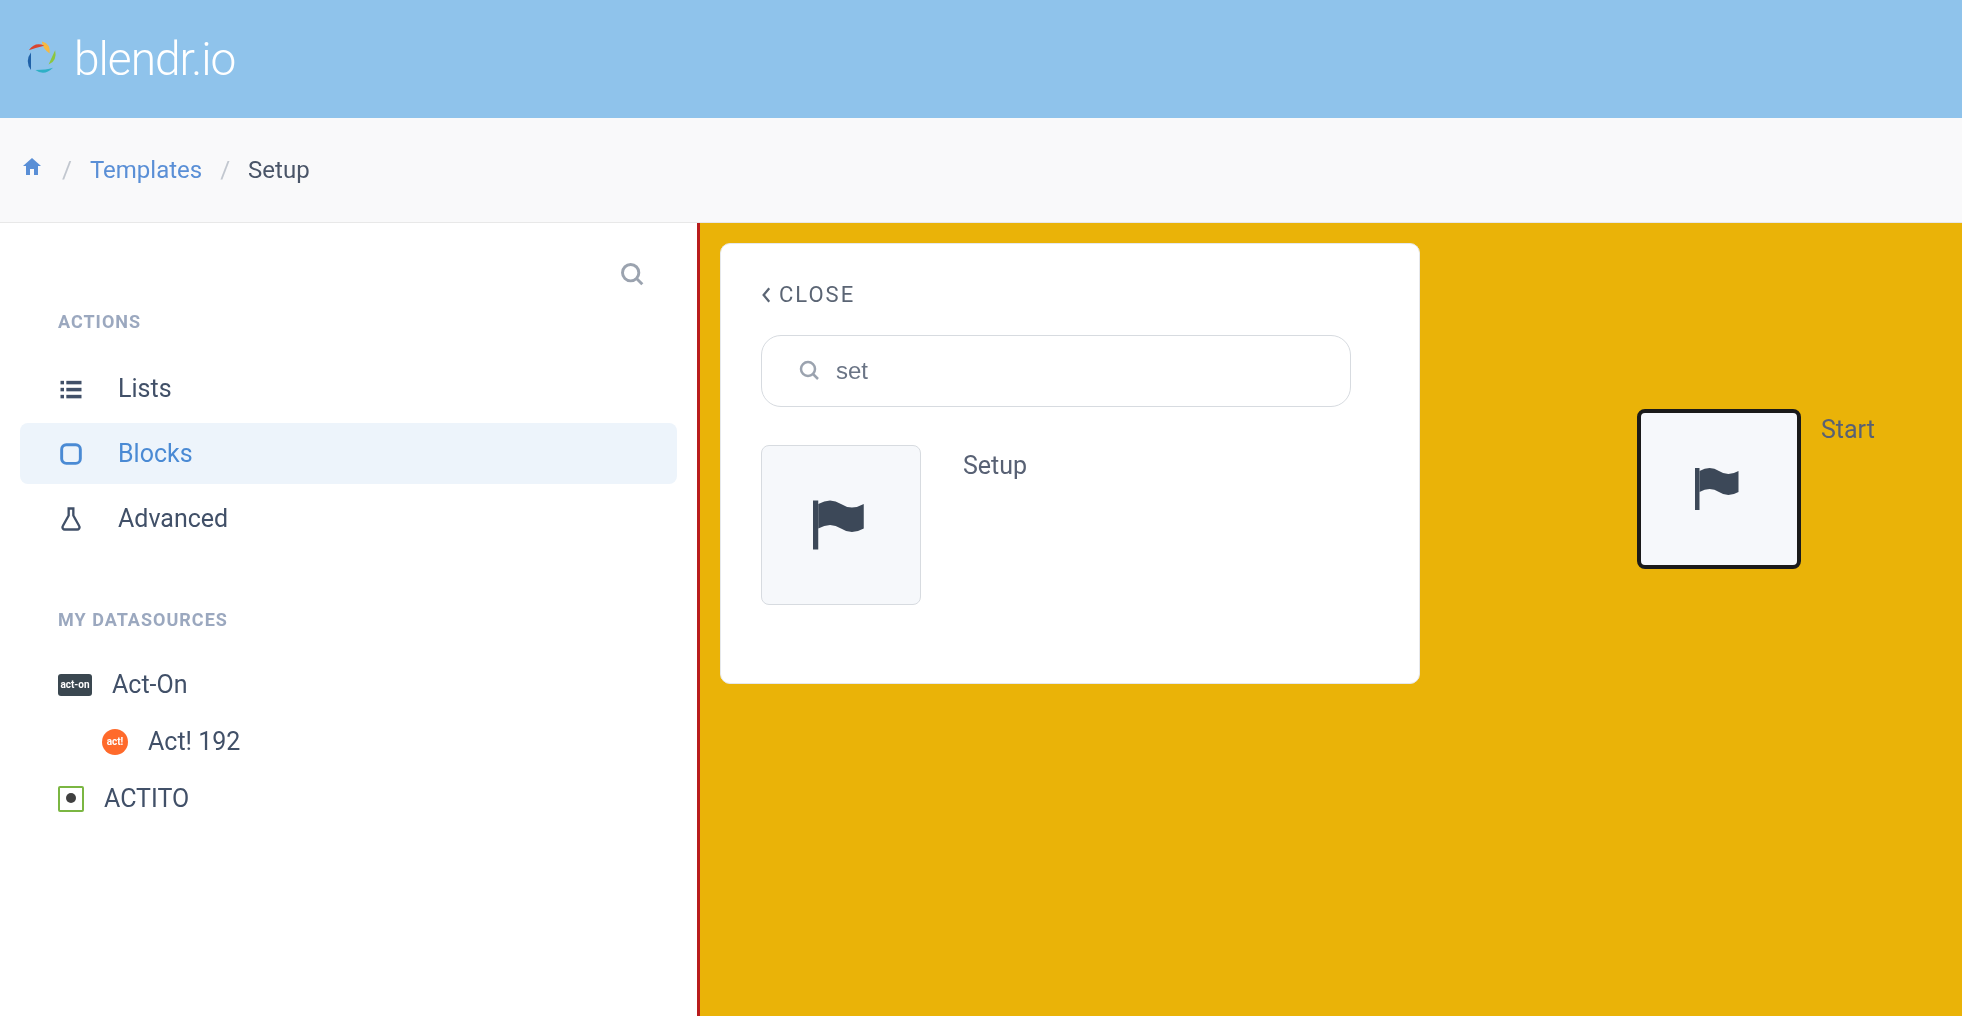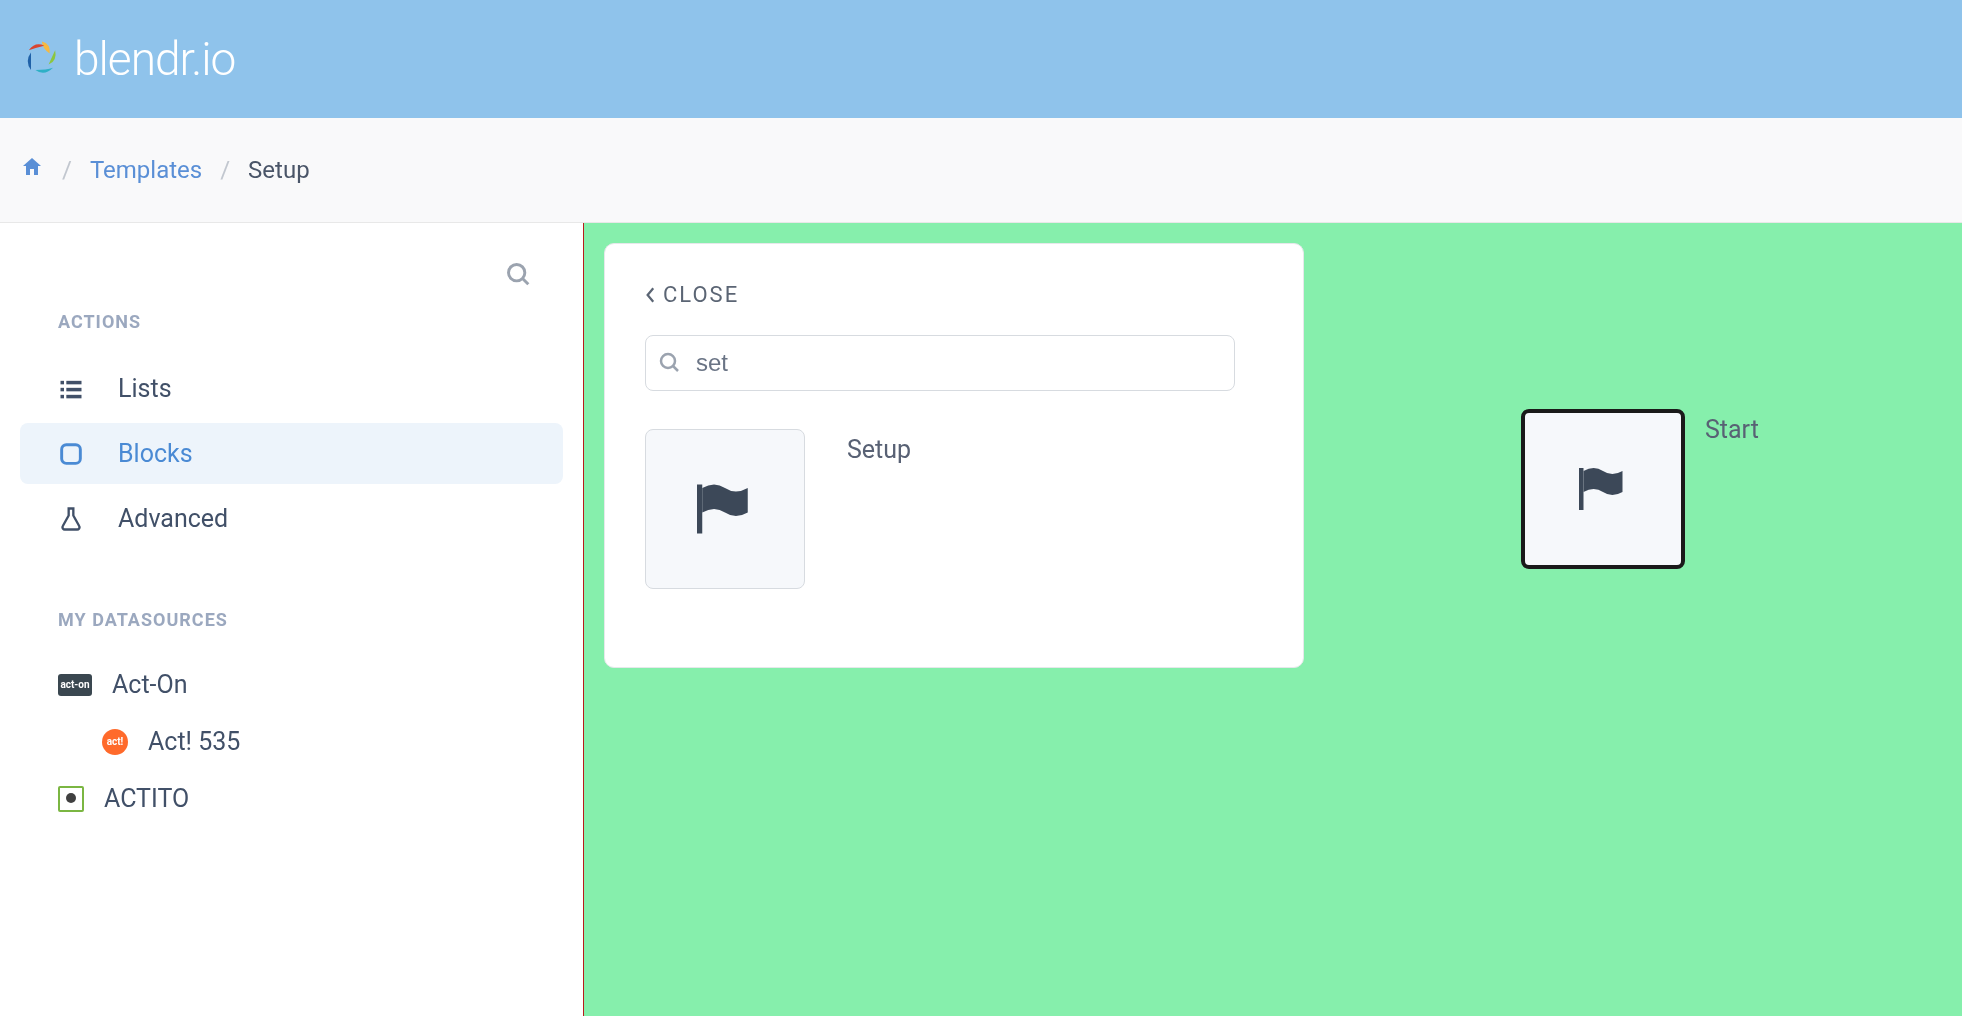--- a/index.html
+++ b/index.html
@@ -15,43 +15,43 @@
 .breadcrumb { height: 105px; background: #f9f9fa; border-bottom: 1px solid #e8e8e8; display: flex; align-items: center; padding: 0 20px; font-size: 24px; gap: 18px; }
 .breadcrumb .sep { color: #c2c7cf; }
 .breadcrumb .link { color: #5a8fd6; }
 .breadcrumb .current { color: #4a5568; }
 .home-icon { color: #5a8fd6; }
 
 
 .main { display: flex; height: calc(1016px - 118px - 105px); }
 
 
-.sidebar { width: 584px; border-right: 1px solid #b91c1c; padding: 28px 20px 0 20px; position: relative; }
+.sidebar { width: 700px; border-right: 3px solid #b91c1c; padding: 28px 20px 0 20px; position: relative; }
 .sidebar-search { position: absolute; top: 38px; right: 50px; color: #9ba3af; }
 .section-title { color: #9ba8bf; font-size: 18px; font-weight: 700; letter-spacing: 1px; margin: 60px 0 26px 38px; }
 .nav-list { list-style: none; }
 .nav-item { display: flex; align-items: center; gap: 32px; padding: 16px 36px; font-size: 25px; color: #415068; border-radius: 8px; cursor: pointer; margin-bottom: 4px; }
 .nav-item.active { background: #edf4fb; color: #4a8ad4; }
 .nav-item .icon { width: 30px; display: flex; justify-content: center; }
 
 
 .ds-item { display: flex; align-items: center; gap: 20px; padding: 14px 38px; font-size: 25px; color: #415068; }
 .ds-icon { width: 34px; height: 22px; border-radius: 3px; display: flex; align-items: center; justify-content: center; font-size: 10px; font-weight: bold; color: #fff; }
 .ds-icon.acton { background: #3a4750; }
 .ds-icon.act365 { background: #ff6a2b; border-radius: 50%; width: 26px; height: 26px; margin-left: 44px; }
 .ds-icon.actito { background: #fff; border: 2px solid #7bb642; width: 26px; height: 26px; border-radius: 2px; position: relative; }
 .ds-icon.actito::after { content: ''; position: absolute; width: 10px; height: 10px; background: #404040; border-radius: 50%; top: 5px; left: 6px; }
 
 
-.canvas { flex: 1; position: relative; background: #86efac; padding: 20px; }
+.canvas { flex: 1; position: relative; background: #eab308; padding: 20px; }
 
 
 .panel { width: 700px; background: #fff; border: 1px solid #e6e8eb; border-radius: 10px; padding: 38px 40px 48px 40px; }
 .close-btn { display: flex; align-items: center; gap: 6px; color: #5b6574; font-size: 22px; letter-spacing: 2px; cursor: pointer; margin-bottom: 28px; }
-.panel-search { width: 590px; height: 56px; border: 1px solid #d7dbe0; border-radius: 8px; display: flex; align-items: center; padding: 0 12px; gap: 14px; font-size: 24px; color: #6a7485; margin-bottom: 38px; }
+.panel-search { width: 590px; height: 72px; border: 1px solid #d7dbe0; border-radius: 20px; display: flex; align-items: center; padding: 0 36px; gap: 14px; font-size: 24px; color: #6a7485; margin-bottom: 38px; }
 .panel-search input { border: none; outline: none; font-size: 24px; color: #6a7485; flex: 1; background: transparent; }
 .result-row { display: flex; align-items: flex-start; gap: 42px; margin-bottom: 30px; text-align: right; }
 .result-box { width: 160px; height: 160px; border: 1px solid #d7dbe0; background: #f6f8fb; border-radius: 8px; display: flex; align-items: center; justify-content: center; cursor: pointer; }
 .result-label { font-size: 25px; color: #586174; padding-top: 6px; }
 
 
 .start-node { position: absolute; top: 186px; left: 937px; display: flex; align-items: flex-start; gap: 20px; }
 .start-box { width: 164px; height: 160px; border: 4px solid #1a1a1a; background: #f6f8fb; border-radius: 8px; display: flex; align-items: center; justify-content: center; cursor: pointer; }
 .start-label { font-size: 25px; color: #586174; margin-top: 6px; }
 
@@ -135,21 +135,21 @@
     </ul>
 
     <div class="section-title">MY DATASOURCES</div>
 
     <div class="ds-item">
       <span class="ds-icon acton">act-on</span>
       <span>Act-On</span>
     </div>
     <div class="ds-item">
       <span class="ds-icon act365">act!</span>
-      <span>Act! 535</span>
+      <span>Act! 192</span>
     </div>
     <div class="ds-item">
       <span class="ds-icon actito"></span>
       <span>ACTITO</span>
     </div>
   </div>
 
   <div class="canvas">
     <div class="panel">
       <div class="close-btn">

